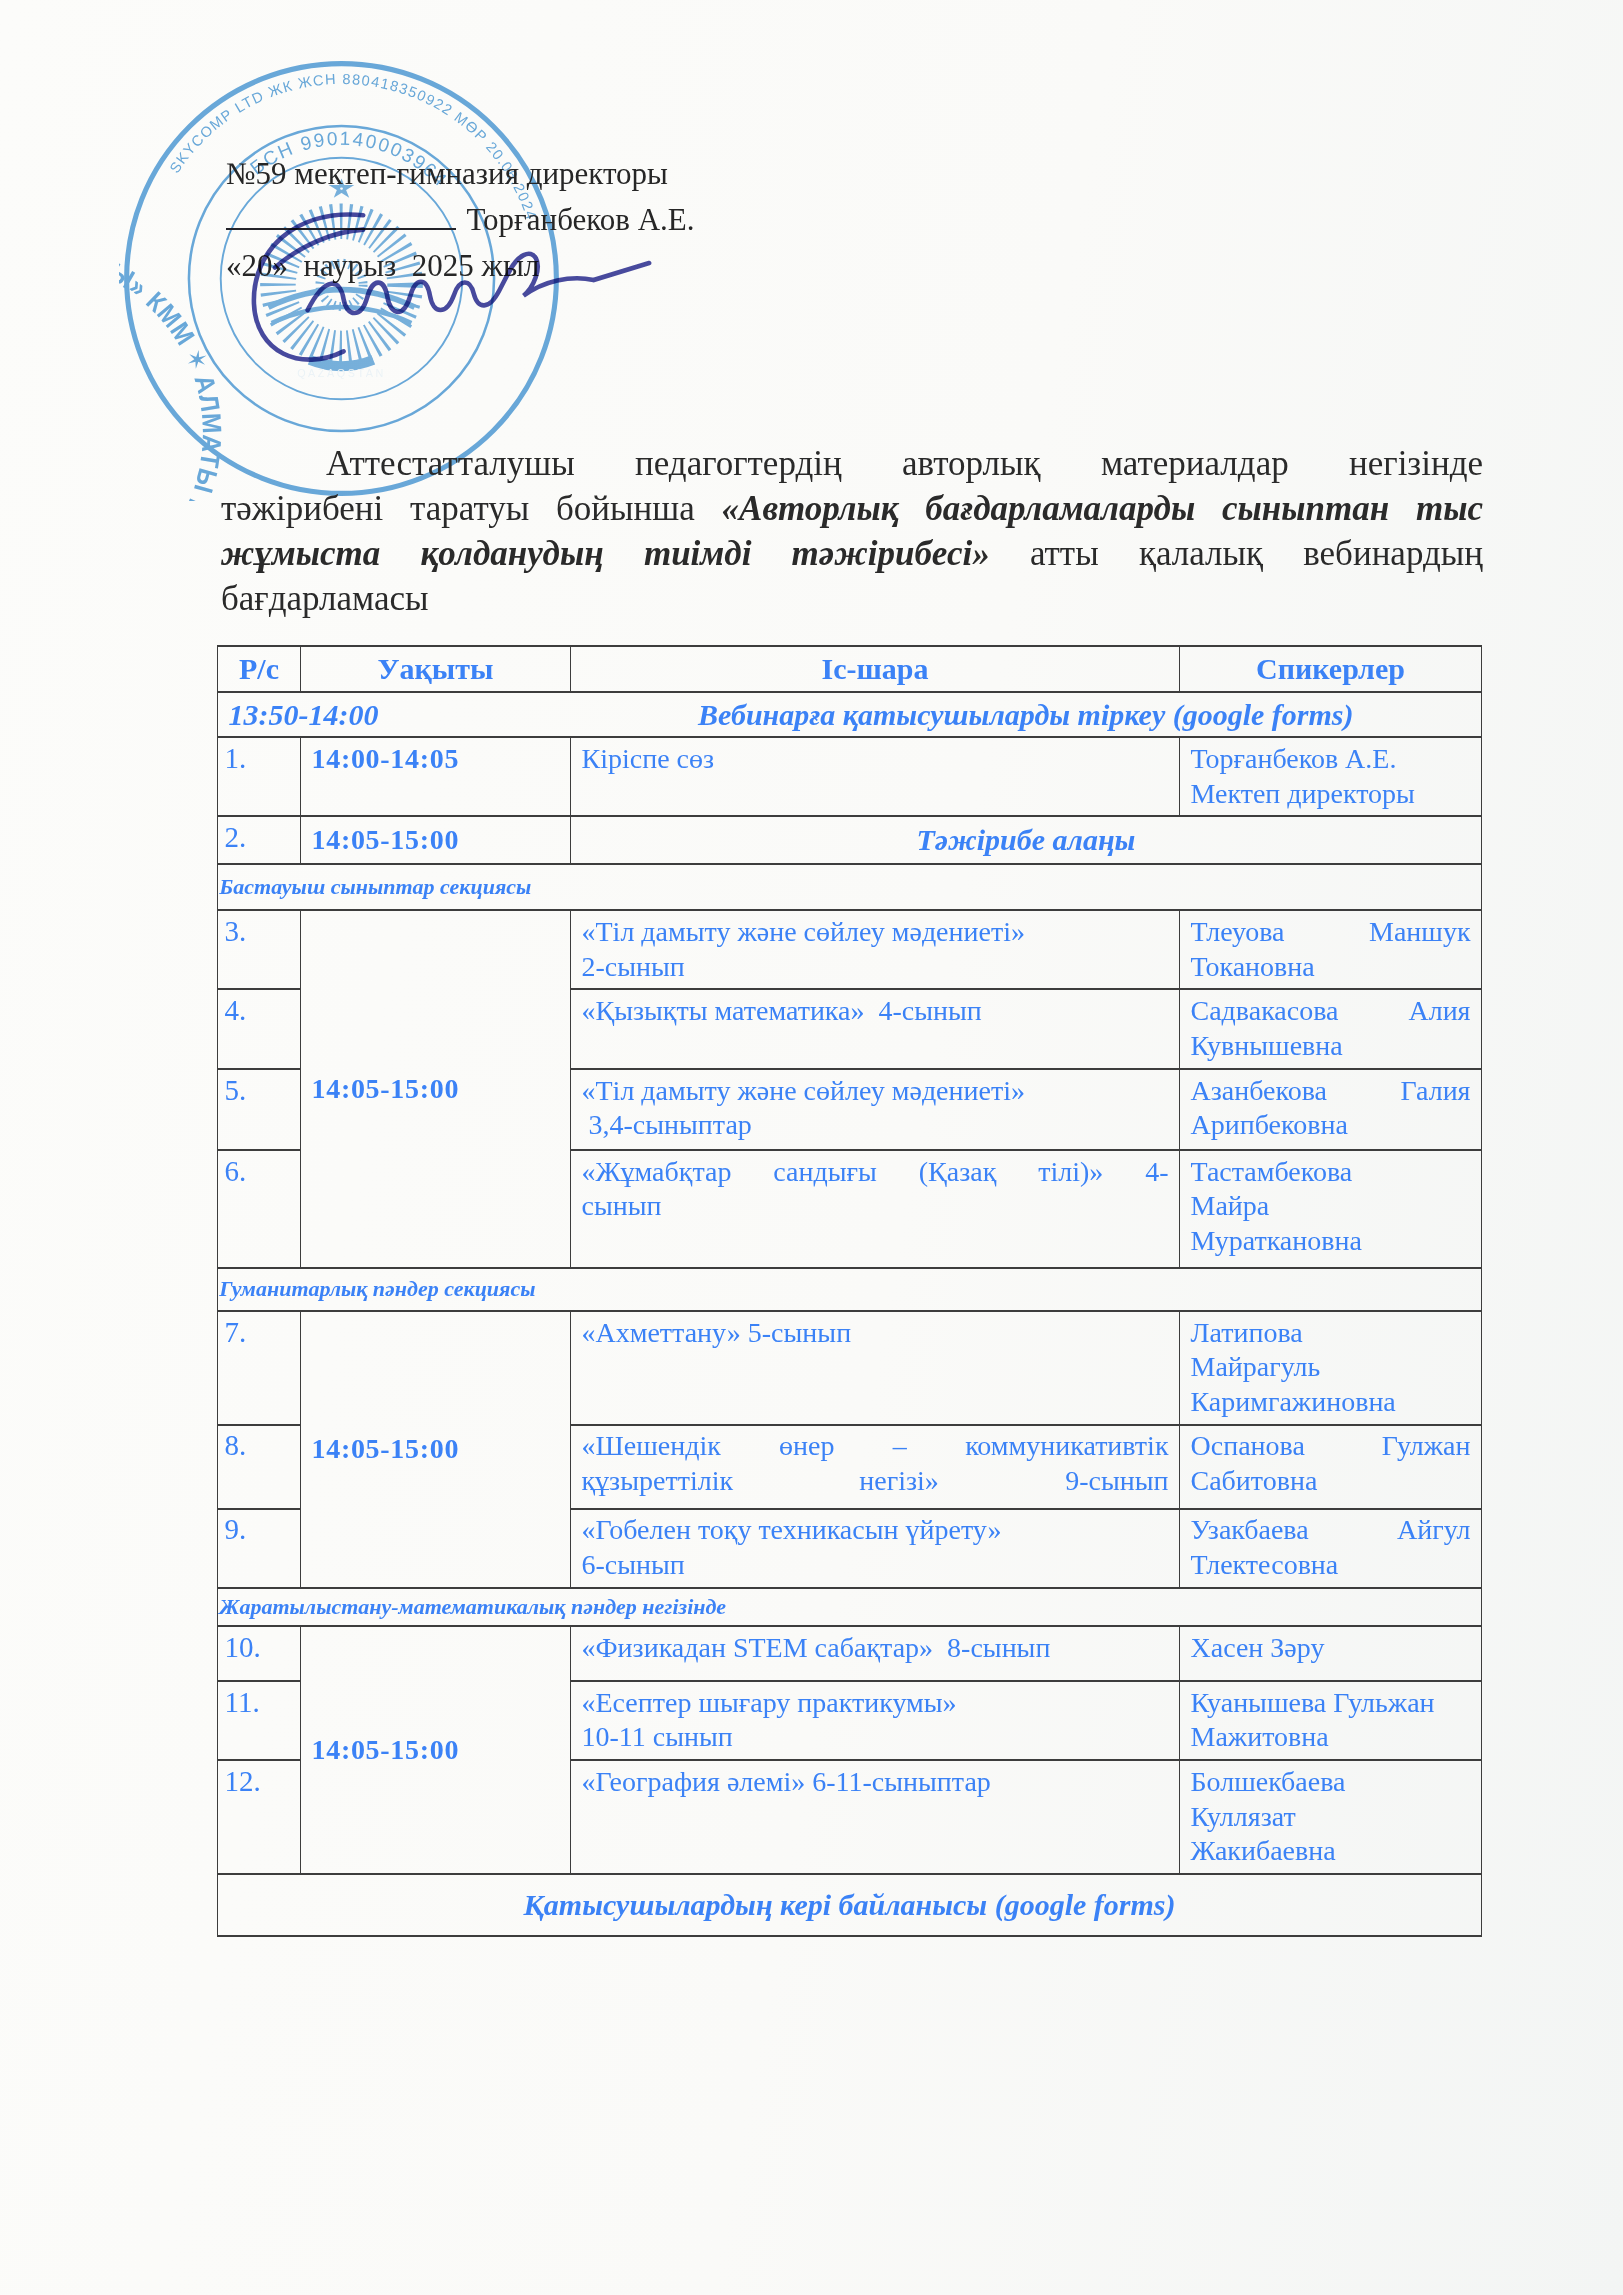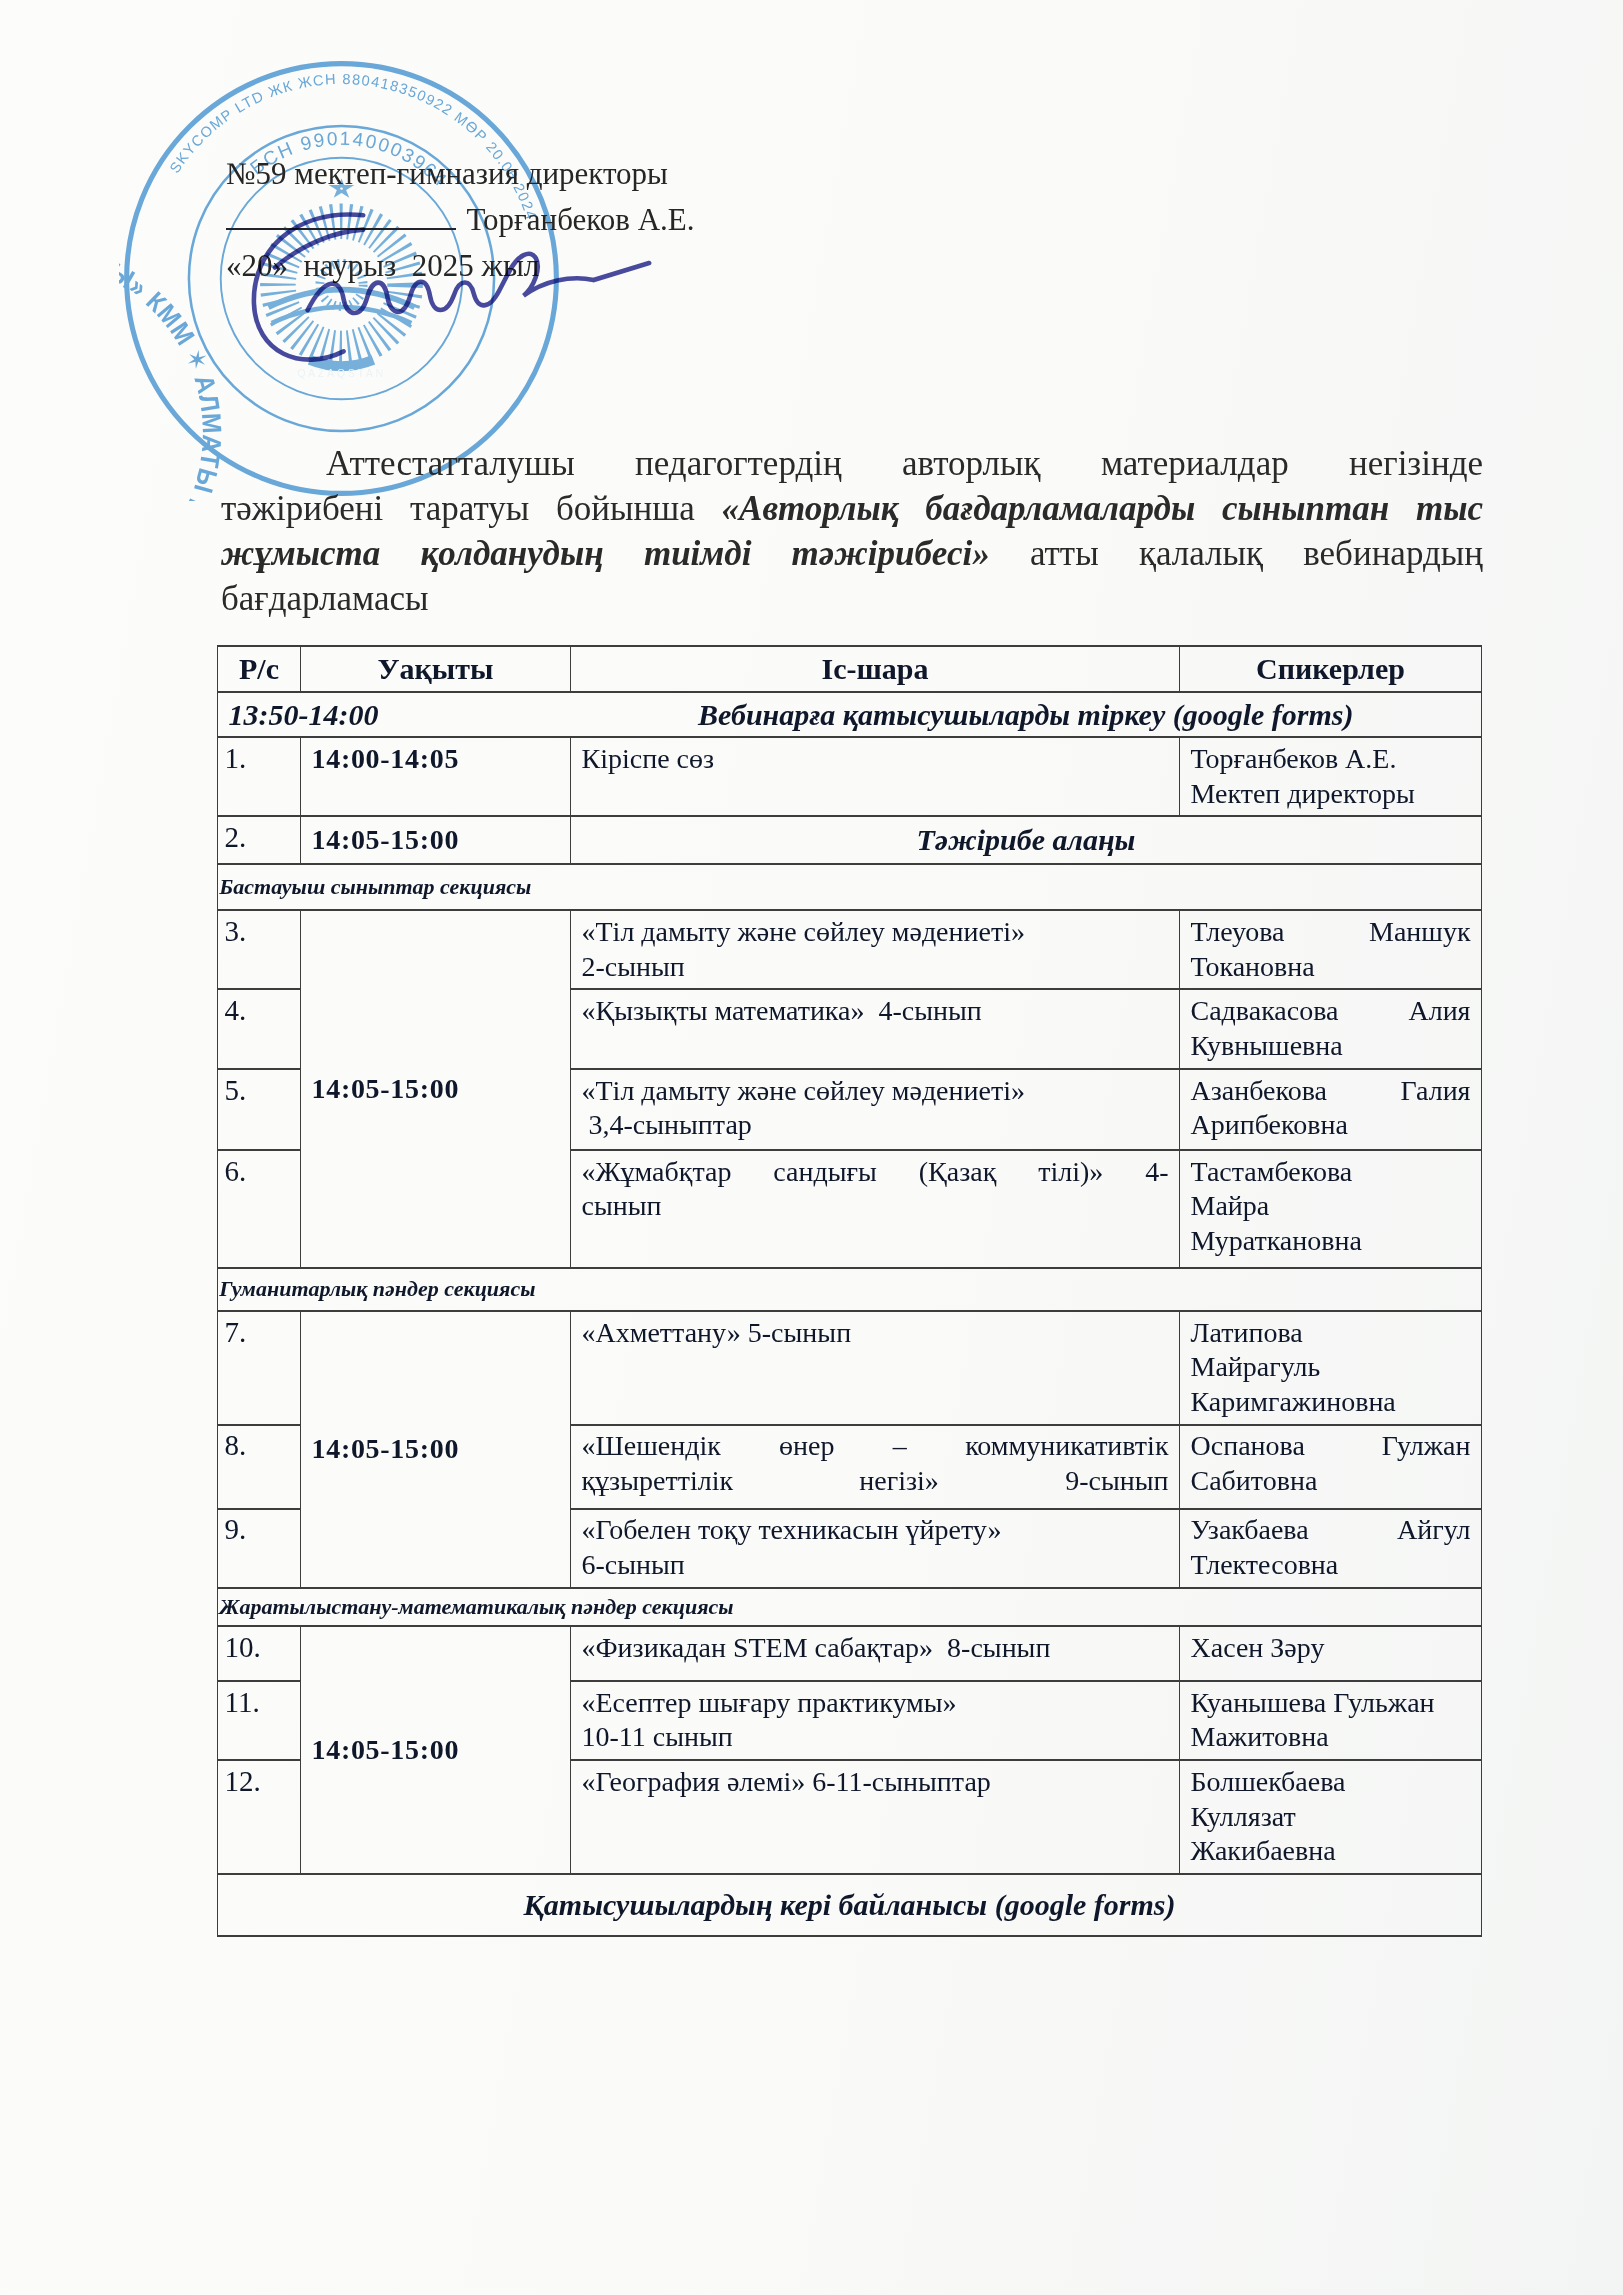--- a/index.html
+++ b/index.html
@@ -20,21 +20,21 @@
     text-align:justify;text-align-last:justify;white-space:pre-line;text-indent:105px;
   }
   .intro .em{font-weight:bold;font-style:italic;}
   
   .stamp{position:absolute;left:119px;top:56px;width:445px;height:445px;z-index:2;mix-blend-mode:multiply;opacity:.92;}
   .stamp text{font-family:"Liberation Sans","DejaVu Sans",sans-serif;}
   .signature{position:absolute;left:216px;top:189px;width:458px;height:203px;z-index:4;mix-blend-mode:multiply;}
   
   .program-table{
     position:absolute;left:217px;top:645px;width:1265px;z-index:3;
-    border-collapse:collapse;table-layout:fixed;font-size:28px;color:#0f172a;
+    border-collapse:collapse;table-layout:fixed;font-size:28px;color:#3b82f6;
   }
   .program-table col.c1{width:83px}
   .program-table col.c2{width:270px}
   .program-table col.c3{width:609px}
   .program-table col.c4{width:302px}
   .program-table td,.program-table th{
     border:2px solid #3d3d3d;border-left-width:1.3px;border-right-width:1.3px;
     padding:3.9px 10.5px;vertical-align:top;word-wrap:break-word;
   }
   .program-table thead tr{height:46px;}
@@ -188,21 +188,21 @@
 Сабитовна</td>
       </tr>
       <tr style="height: 75px;">
         <td class="num">9.</td>
         <td class="act">«Гобелен тоқу техникасын үйрету»
 6-сынып</td>
         <td class="spk-j">Узакбаева Айгул
 Тлектесовна</td>
       </tr>
       <tr style="height: 38px;">
-        <td colspan="4" class="sec">Жаратылыстану-математикалық пәндер секциясы</td>
+        <td colspan="4" class="sec">Жаратылыстану-математикалық пәндер негізінде</td>
       </tr>
       <tr style="height: 55px; margin-top: 36px;">
         <td class="num">10.</td>
         <td rowspan="3" class="time">14:05-15:00</td>
         <td class="act">«Физикадан STEM сабақтар»&nbsp; 8-сынып</td>
         <td class="spk">Хасен Зәру</td>
       </tr>
       <tr style="height: 75px;">
         <td class="num">11.</td>
         <td class="act">«Есептер шығару практикумы»

